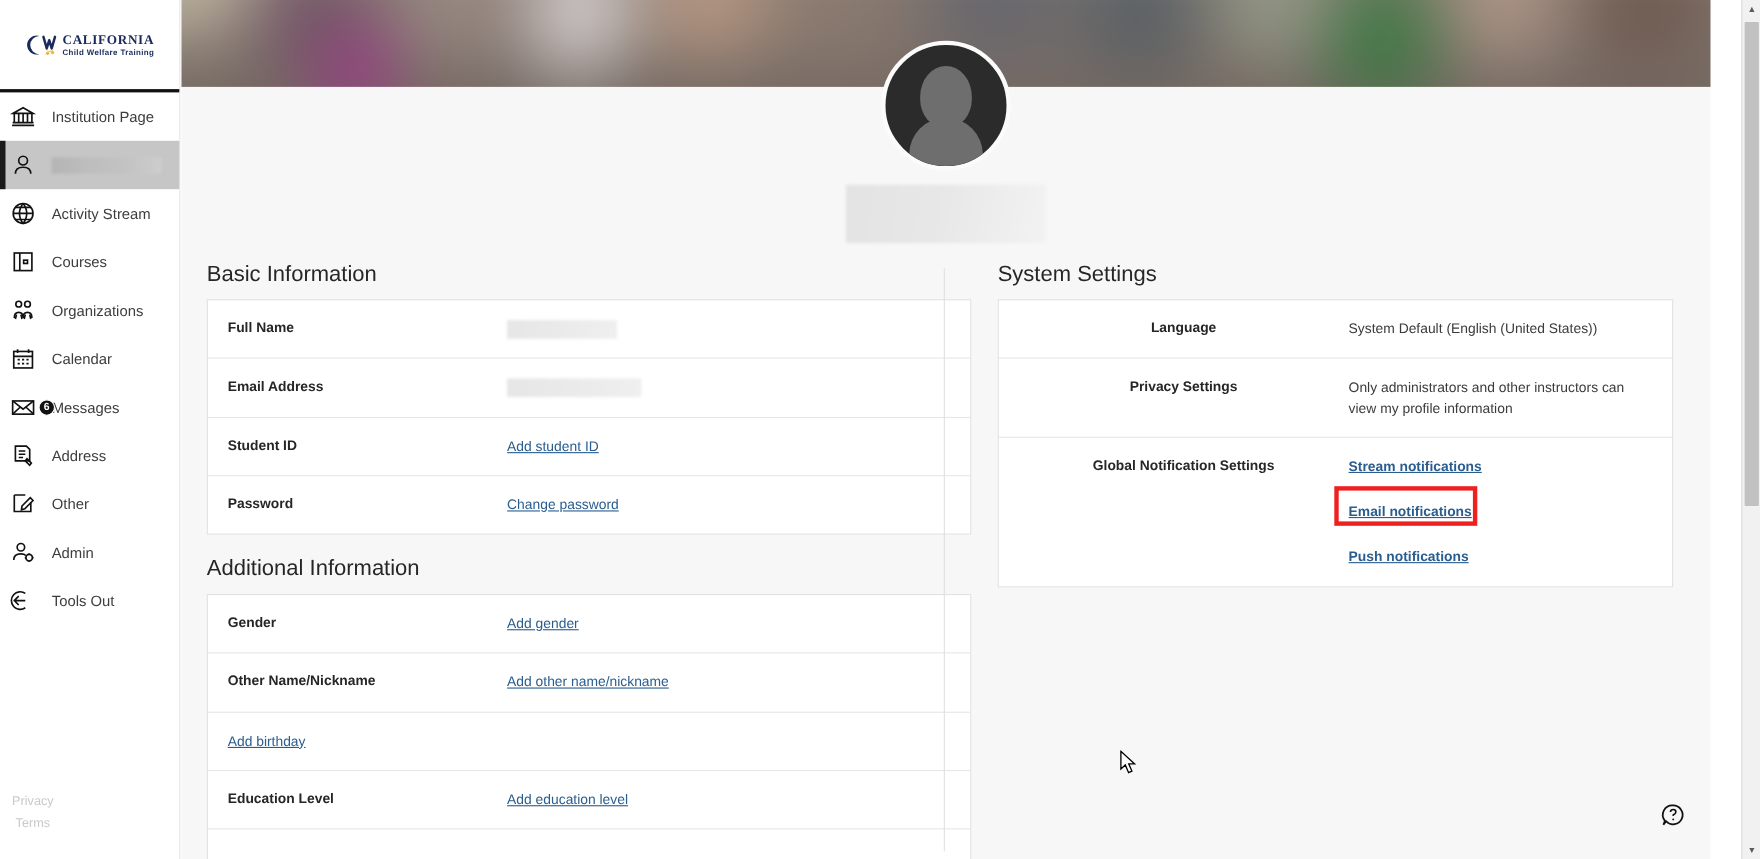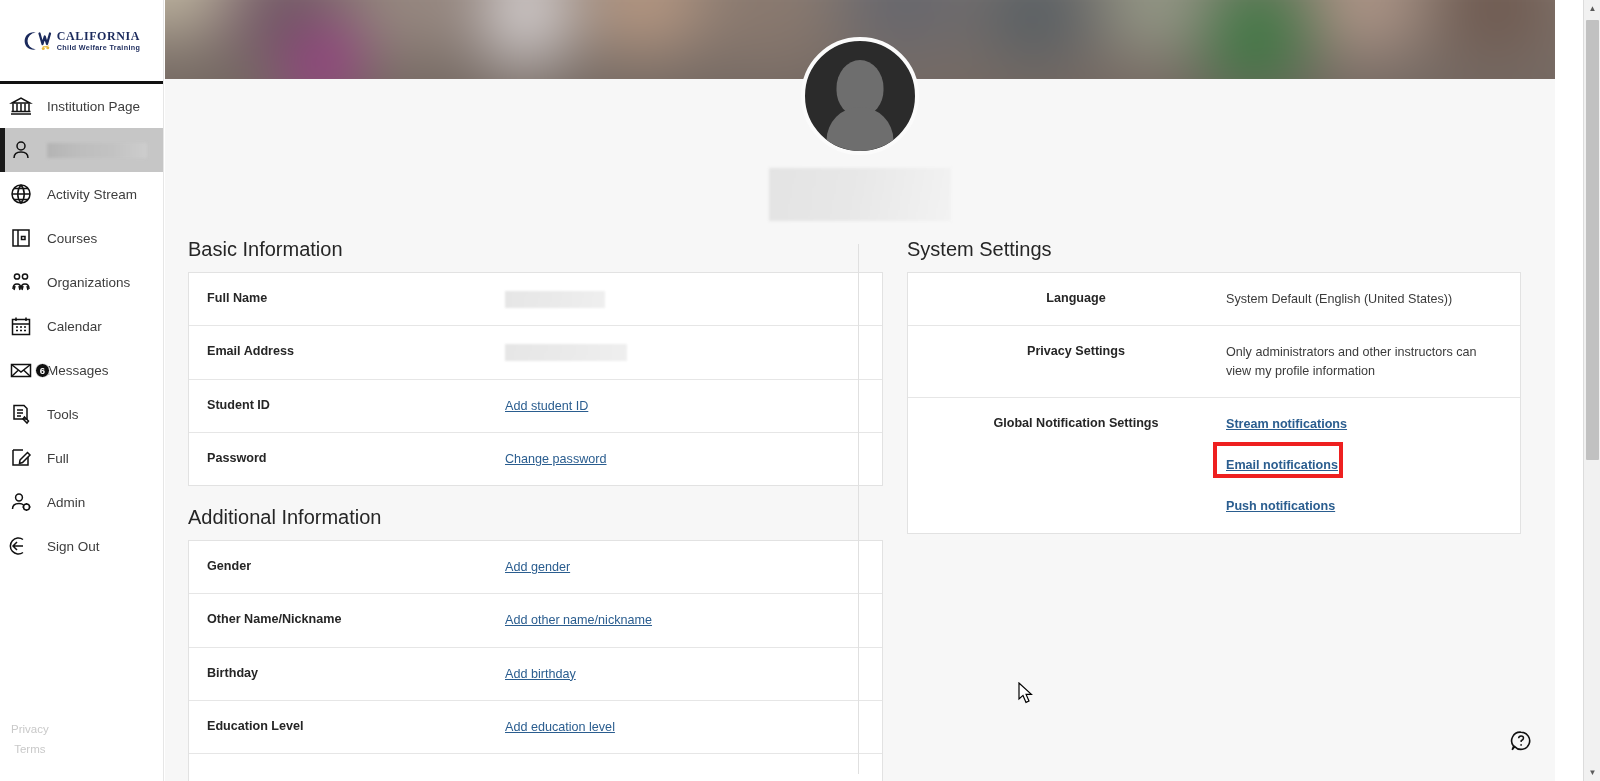--- a/index.html
+++ b/index.html
@@ -169,21 +169,21 @@
   }
   .row {
     display: flex;
     min-height: 52px;
     align-items: flex-start;
     border-bottom: 1px solid #e6e6e6;
     padding: 17px 18px 17px 18px;
   }
   .row:last-child { border-bottom: none; }
   .row-label {
-    width: 298px; flex: none;
+    width: 254px; flex: none;
     font-size: 12.6px; font-weight: bold; color: #262626;
     line-height: 1.35;
   }
   .col-right .row-label { width: 300px; text-align: center; }
   .row-value { font-size: 12.6px; color: #3b3b3b; line-height: 1.45; flex: 1; }
   .row-value a {
     color: #2a5d8f; text-decoration: underline; font-size: 12.6px; cursor: pointer;
   }
   .link-stack { display: flex; flex-direction: column; gap: 23px; font-weight: bold; }
   .redact-val {
@@ -346,31 +346,31 @@
       </div>
 
       <div class="nav-item">
         <span class="nav-icon-wrap">
           <svg class="ico" viewBox="0 0 24 24" fill="none" stroke="#111" stroke-width="1.5">
             <path d="M5 3.5 H15 L18 6.5 V17 H5 Z"></path>
             <path d="M8 8 h6 M8 11 h6 M8 14 h4" stroke-width="1.4"></path>
             <path d="M15.5 15 L19.5 19 L18 21 L14 17 Z"></path>
           </svg>
         </span>
-        <span class="lbl">Tools</span>
+        <span class="lbl">Address</span>
       </div>
 
       <div class="nav-item">
         <span class="nav-icon-wrap">
           <svg class="ico" viewBox="0 0 24 24" fill="none" stroke="#111" stroke-width="1.5">
             <path d="M4 4 H14 M4 4 V19 H19 V11"></path>
             <path d="M11 14 L18.5 6.5 L21 9 L13.5 16.5 L10.5 17.5 Z"></path>
           </svg>
         </span>
-        <span class="lbl">Full</span>
+        <span class="lbl">Other</span>
       </div>
 
       <div class="nav-item">
         <span class="nav-icon-wrap">
           <svg class="ico" viewBox="0 0 24 24" fill="none" stroke="#111" stroke-width="1.5">
             <circle cx="10" cy="7.5" r="3.4"></circle>
               <path d="M3.5 19 q0-5.5 6.5-5.5 q3 0 4.5 1.5"></path>
             <circle cx="17.5" cy="17" r="3"></circle>
             <path d="M17.5 13 v1.2 M17.5 19.8 v1.2 M13.5 17 h1.2 M20.3 17 h1.2" stroke-width="1.3"></path>
           </svg>
@@ -378,21 +378,21 @@
         <span class="lbl">Admin</span>
       </div>
 
       <div class="nav-item">
         <span class="nav-icon-wrap">
           <svg class="ico" viewBox="0 0 24 24" fill="none" stroke="#111" stroke-width="1.5">
             <path d="M14 5.5 A8 8 0 1 0 14 18.5"></path>
             <path d="M4 12 H14 M8 8 L4 12 L8 16"></path>
           </svg>
         </span>
-        <span class="lbl">Sign Out</span>
+        <span class="lbl">Tools Out</span>
       </div>
     </nav>
 
     <div class="legal">
       <a>Privacy</a>
       <a>Terms</a>
     </div>
   </div>
 
   <div id="banner">
@@ -452,21 +452,20 @@
               <a>Add gender</a>
             </div>
           </div>
           <div class="row">
             <div class="row-label">Other Name/Nickname</div>
             <div class="row-value">
               <a>Add other name/nickname</a>
             </div>
           </div>
           <div class="row">
-            <div class="row-label">Birthday</div>
             <div class="row-value">
               <a>Add birthday</a>
             </div>
           </div>
           <div class="row">
             <div class="row-label">Education Level</div>
             <div class="row-value">
               <a>Add education level</a>
             </div>
           </div>

